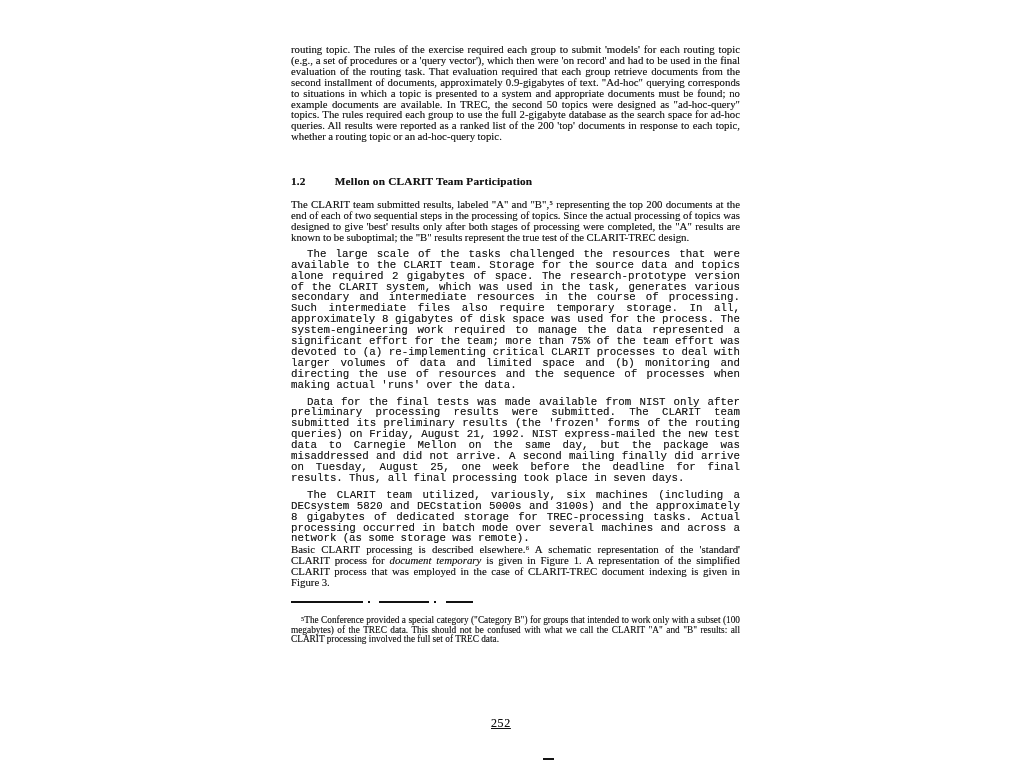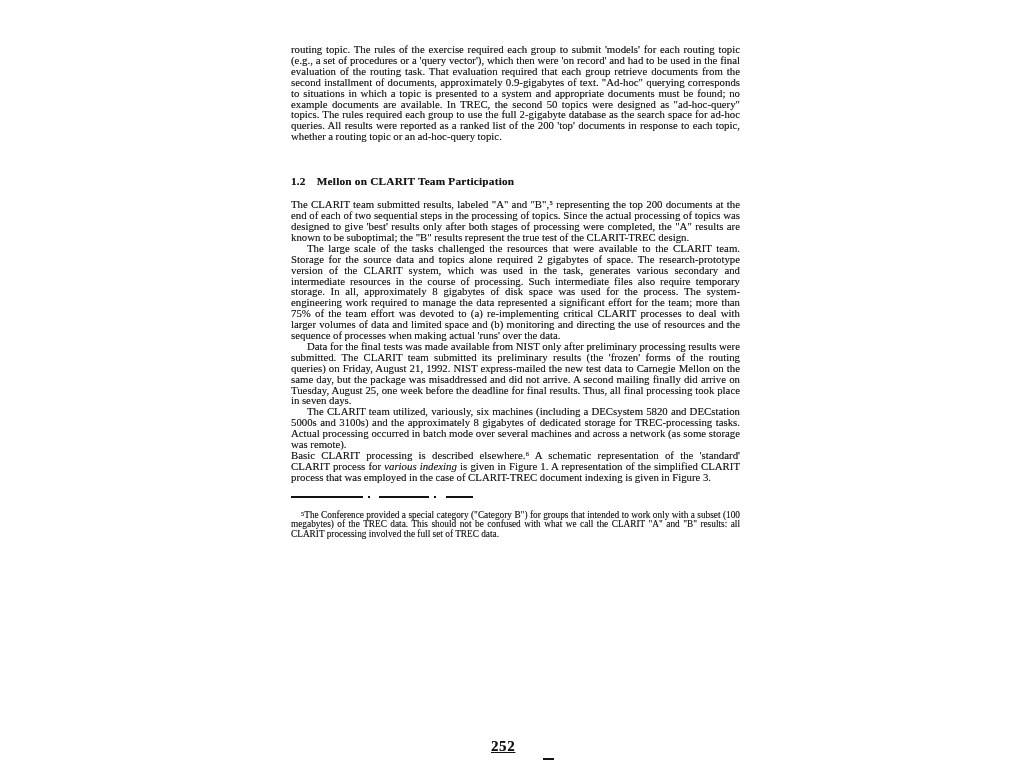--- a/index.html
+++ b/index.html
@@ -22,29 +22,29 @@
     text-shadow: 0 0 0.45px rgba(25,25,25,0.55);
   }
   .para {
     margin: 0;
     font-size: 10.8px;
     line-height: 10.9px;
     text-align: justify;
     word-spacing: -0.2px;
   }
   .indent { text-indent: 16px; }
-  .mt10 { margin-top: 0; }
+  .mt10 { margin-top: 6px; font-family: Liberation Mono, monospace; }
   .heading {
     font-weight: bold;
     font-size: 11.3px;
     line-height: 13px;
     letter-spacing: 0.2px;
     color: #151515;
   }
-  .heading .hnum { display: inline-block; margin-right: 11px; }
+  .heading .hnum { display: inline-block; margin-right: 29px; }
   .h-notes { margin: 33px 0 11px 0; }
   .h-background { margin: 30px 0 13px 0; }
   .p6 { margin-top: 0; }
   .ital { font-style: italic; }
   .footrule {
     margin-top: 13px;
     height: 2px;
     display: flex;
     align-items: center;
   }
@@ -56,23 +56,23 @@
   .footnote {
     margin: 13px 0 0 0;
     font-size: 9.3px;
     line-height: 9.7px;
     text-align: justify;
     text-indent: 10px;
     color: #1d1d1d;
   }
   .pagenum {
     position: absolute;
-    left: 491px; top: 738px;
-    font-weight: bold;
-    font-size: 15px;
+    left: 491px; top: 716px;
+    font-weight: normal;
+    font-size: 12px;
     letter-spacing: 0.6px;
     color: #101010;
     text-decoration: underline;
     text-shadow: 0 0 0.45px rgba(25,25,25,0.55);
   }
   .artifact-dash {
     position: absolute;
     left: 543px; top: 758px;
     width: 11px; height: 2px;
     background: #141414;
@@ -92,21 +92,21 @@
 
     <p class="para">The CLARIT team submitted results, labeled "A" and "B",⁵ representing the top 200 documents at the end of each of two sequential steps in the processing of topics. Since the actual processing of topics was designed to give 'best' results only after both stages of processing were completed, the "A" results are known to be suboptimal; the "B" results represent the true test of the CLARIT-TREC design.</p>
 
     <p class="para indent mt10">The large scale of the tasks challenged the resources that were available to the CLARIT team. Storage for the source data and topics alone required 2 gigabytes of space. The research-prototype version of the CLARIT system, which was used in the task, generates various secondary and intermediate resources in the course of processing. Such intermediate files also require temporary storage. In all, approximately 8 gigabytes of disk space was used for the process. The system-engineering work required to manage the data represented a significant effort for the team; more than 75% of the team effort was devoted to (a) re-implementing critical CLARIT processes to deal with larger volumes of data and limited space and (b) monitoring and directing the use of resources and the sequence of processes when making actual 'runs' over the data.</p>
 
     <p class="para indent mt10">Data for the final tests was made available from NIST only after preliminary processing results were submitted. The CLARIT team submitted its preliminary results (the 'frozen' forms of the routing queries) on Friday, August 21, 1992. NIST express-mailed the new test data to Carnegie Mellon on the same day, but the package was misaddressed and did not arrive. A second mailing finally did arrive on Tuesday, August 25, one week before the deadline for final results. Thus, all final processing took place in seven days.</p>
 
     <p class="para indent mt10">The CLARIT team utilized, variously, six machines (including a DECsystem 5820 and DECstation 5000s and 3100s) and the approximately 8 gigabytes of dedicated storage for TREC-processing tasks. Actual processing occurred in batch mode over several machines and across a network (as some storage was remote).</p>
 
 
-    <p class="para p6"><span>Basic CLARIT processing is described elsewhere.⁶ A schematic representation of the 'standard' CLARIT process for </span><span class="ital">various indexing</span><span> is given in Figure 1. A representation of the simplified CLARIT process that was employed in the case of CLARIT-TREC document indexing is given in Figure 3.</span></p>
+    <p class="para p6"><span>Basic CLARIT processing is described elsewhere.⁶ A schematic representation of the 'standard' CLARIT process for </span><span class="ital">document temporary</span><span> is given in Figure 1. A representation of the simplified CLARIT process that was employed in the case of CLARIT-TREC document indexing is given in Figure 3.</span></p>
 
     <div class="footrule">
       <span class="seg s1"></span>
         <span class="dot"></span>
         <span class="seg s2"></span>
         <span class="dot"></span>
         <span class="seg s3"></span>
     </div>
 
     <p class="footnote">⁵The Conference provided a special category ("Category B") for groups that intended to work only with a subset (100 megabytes) of the TREC data. This should not be confused with what we call the CLARIT "A" and "B" results: all CLARIT processing involved the full set of TREC data.</p>

